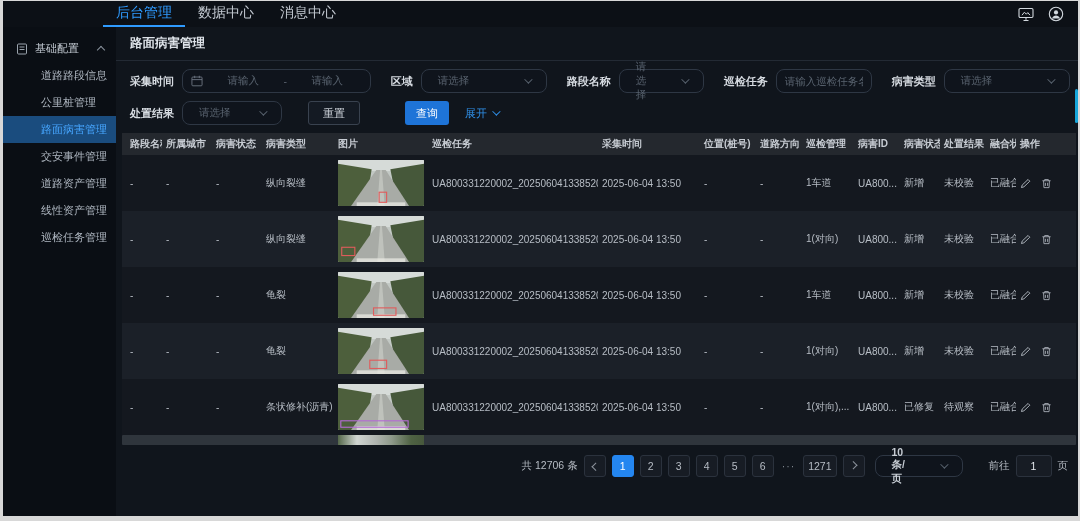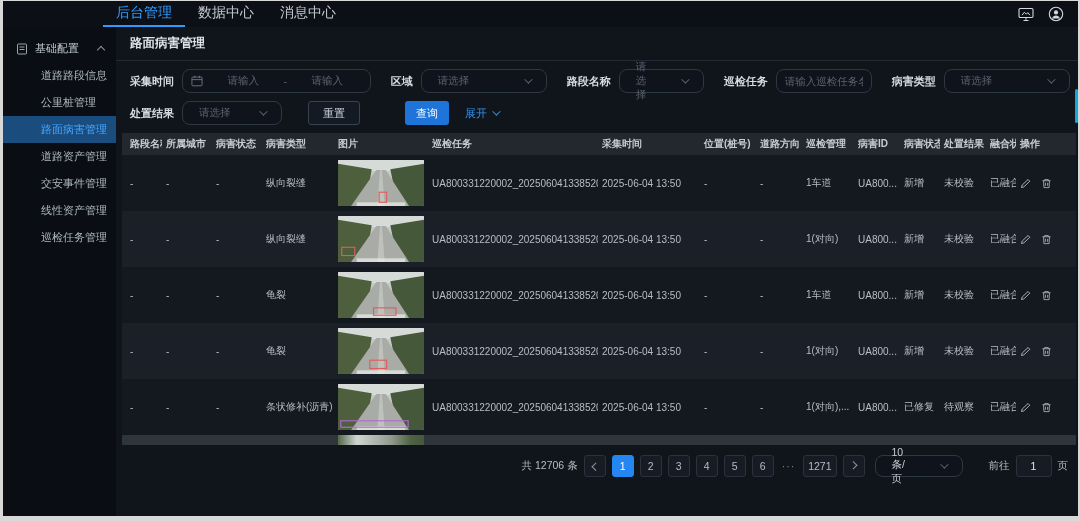--- a/index.html
+++ b/index.html
@@ -136,24 +136,24 @@
           <div class="side-item child">
             <span>道路路段信息</span>
           </div>
           <div class="side-item child">
             <span>公里桩管理</span>
           </div>
           <div class="side-item child active">
             <span>路面病害管理</span>
           </div>
           <div class="side-item child">
+            <span>交安事件管理</span>
+          </div>
+          <div class="side-item child">
             <span>道路资产管理</span>
-          </div>
-          <div class="side-item child">
-            <span>交安事件管理</span>
           </div>
           <div class="side-item child">
             <span>线性资产管理</span>
           </div>
           <div class="side-item child">
             <span>巡检任务管理</span>
           </div>
         </div>
     </div>
 
@@ -454,21 +454,21 @@
             <button class="pbtn">4</button>
             <button class="pbtn">5</button>
             <button class="pbtn">6</button>
           </span>
         <span class="pg-ellipsis">···</span>
         <button class="pbtn">1271</button>
         <button class="pbtn">
             <span class="chev-r"></span>
           </button>
         <div class="ctrl sel size-sel">
-          <span style="color:#c7cdd4;">10条/页</span>
+          <span style="color:#c7cdd4;font-weight:bold;">10条/页</span>
           <span class="chev-d"></span>
         </div>
         <span>前往</span>
         <input class="goto-input" value="1" style="">
         <span>页</span>
       </div>
     </div>
   </div>
 </div>
 

